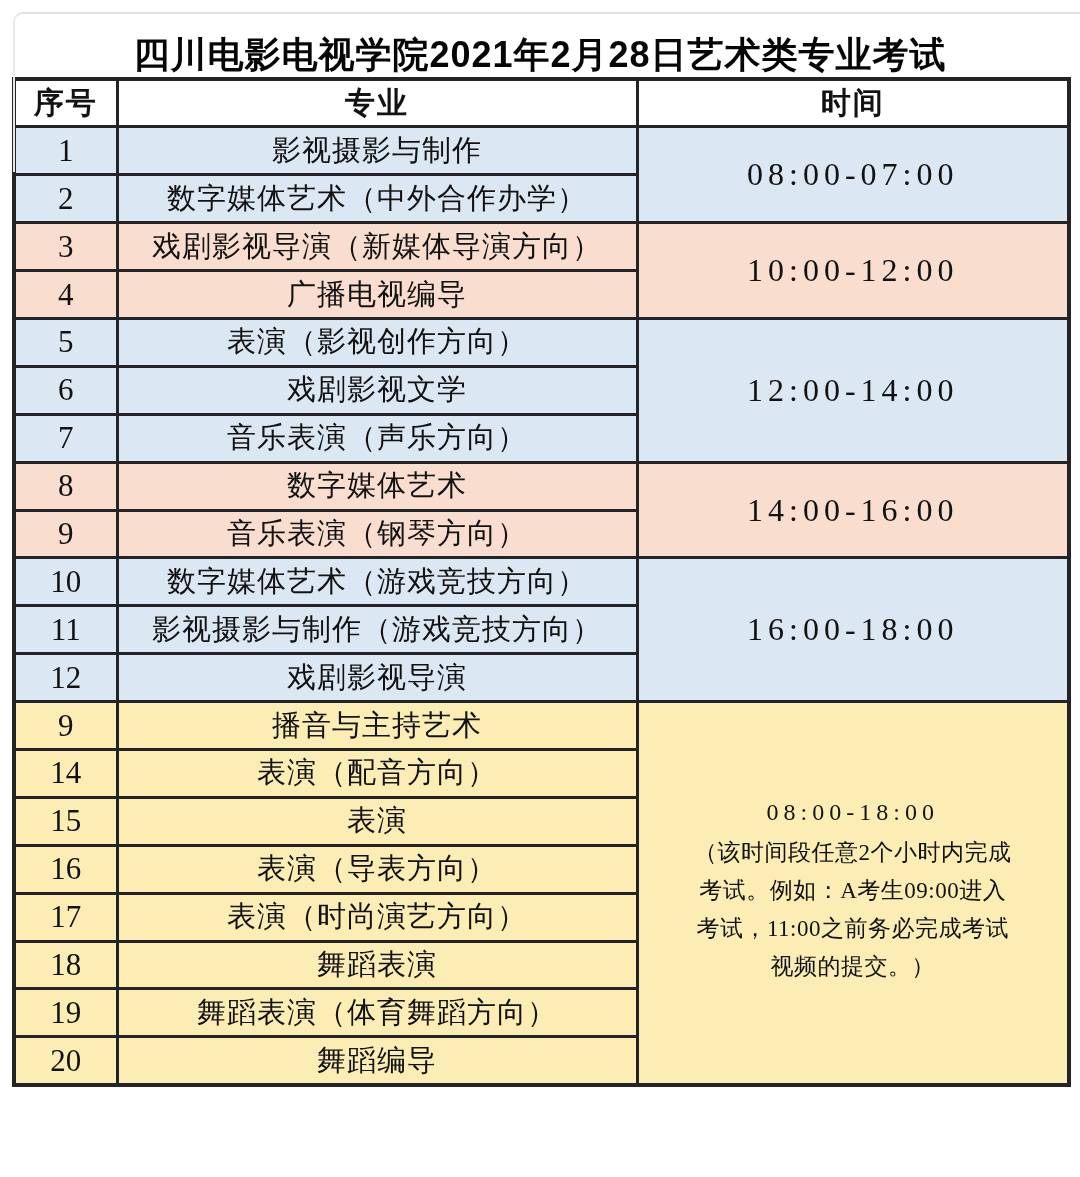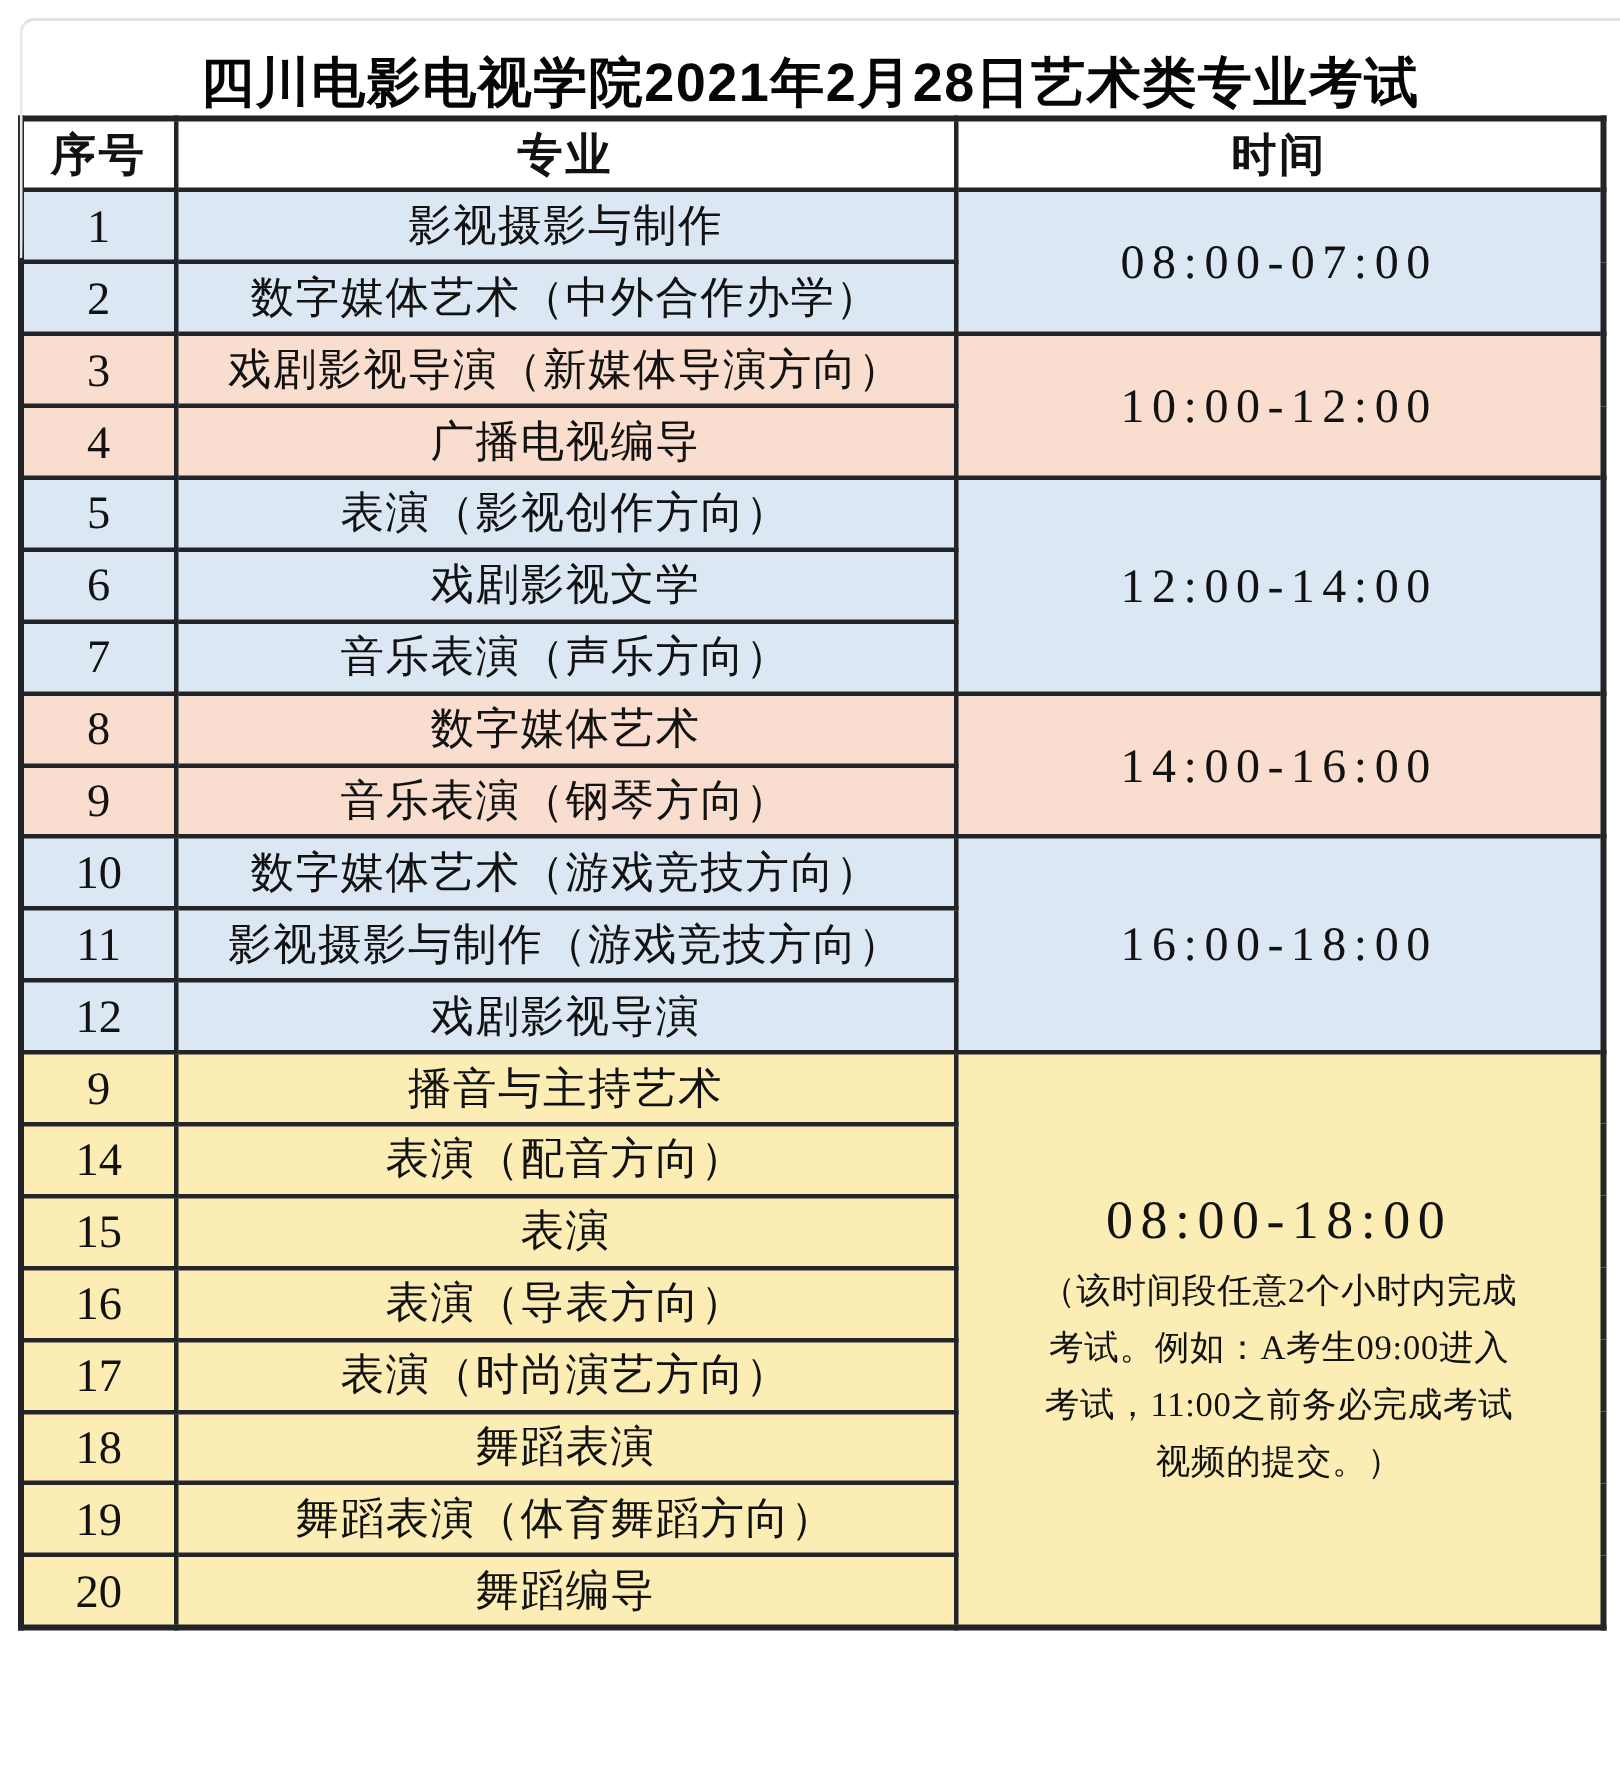--- a/index.html
+++ b/index.html
@@ -71,21 +71,21 @@
   td.major{font-size:29px;letter-spacing:1px;margin-left:40px;}
   td.time{
     font-size:32px;
     letter-spacing:5px;
   }
   tr.g-blue td{background:var(--row-blue);}
   tr.g-salmon td{background:var(--row-salmon);}
   tr.g-yellow td{background:var(--row-yellow);}
   td.note-cell{letter-spacing:0;}
   .time-main{
-    font-size:36px;
+    font-size:24px;
     letter-spacing:5px;
     margin-bottom:8px;
   }
   .note-line{
     font-size:23px;
     line-height:38px;
     letter-spacing:0.5px;
   }
 </style>
 </head>

